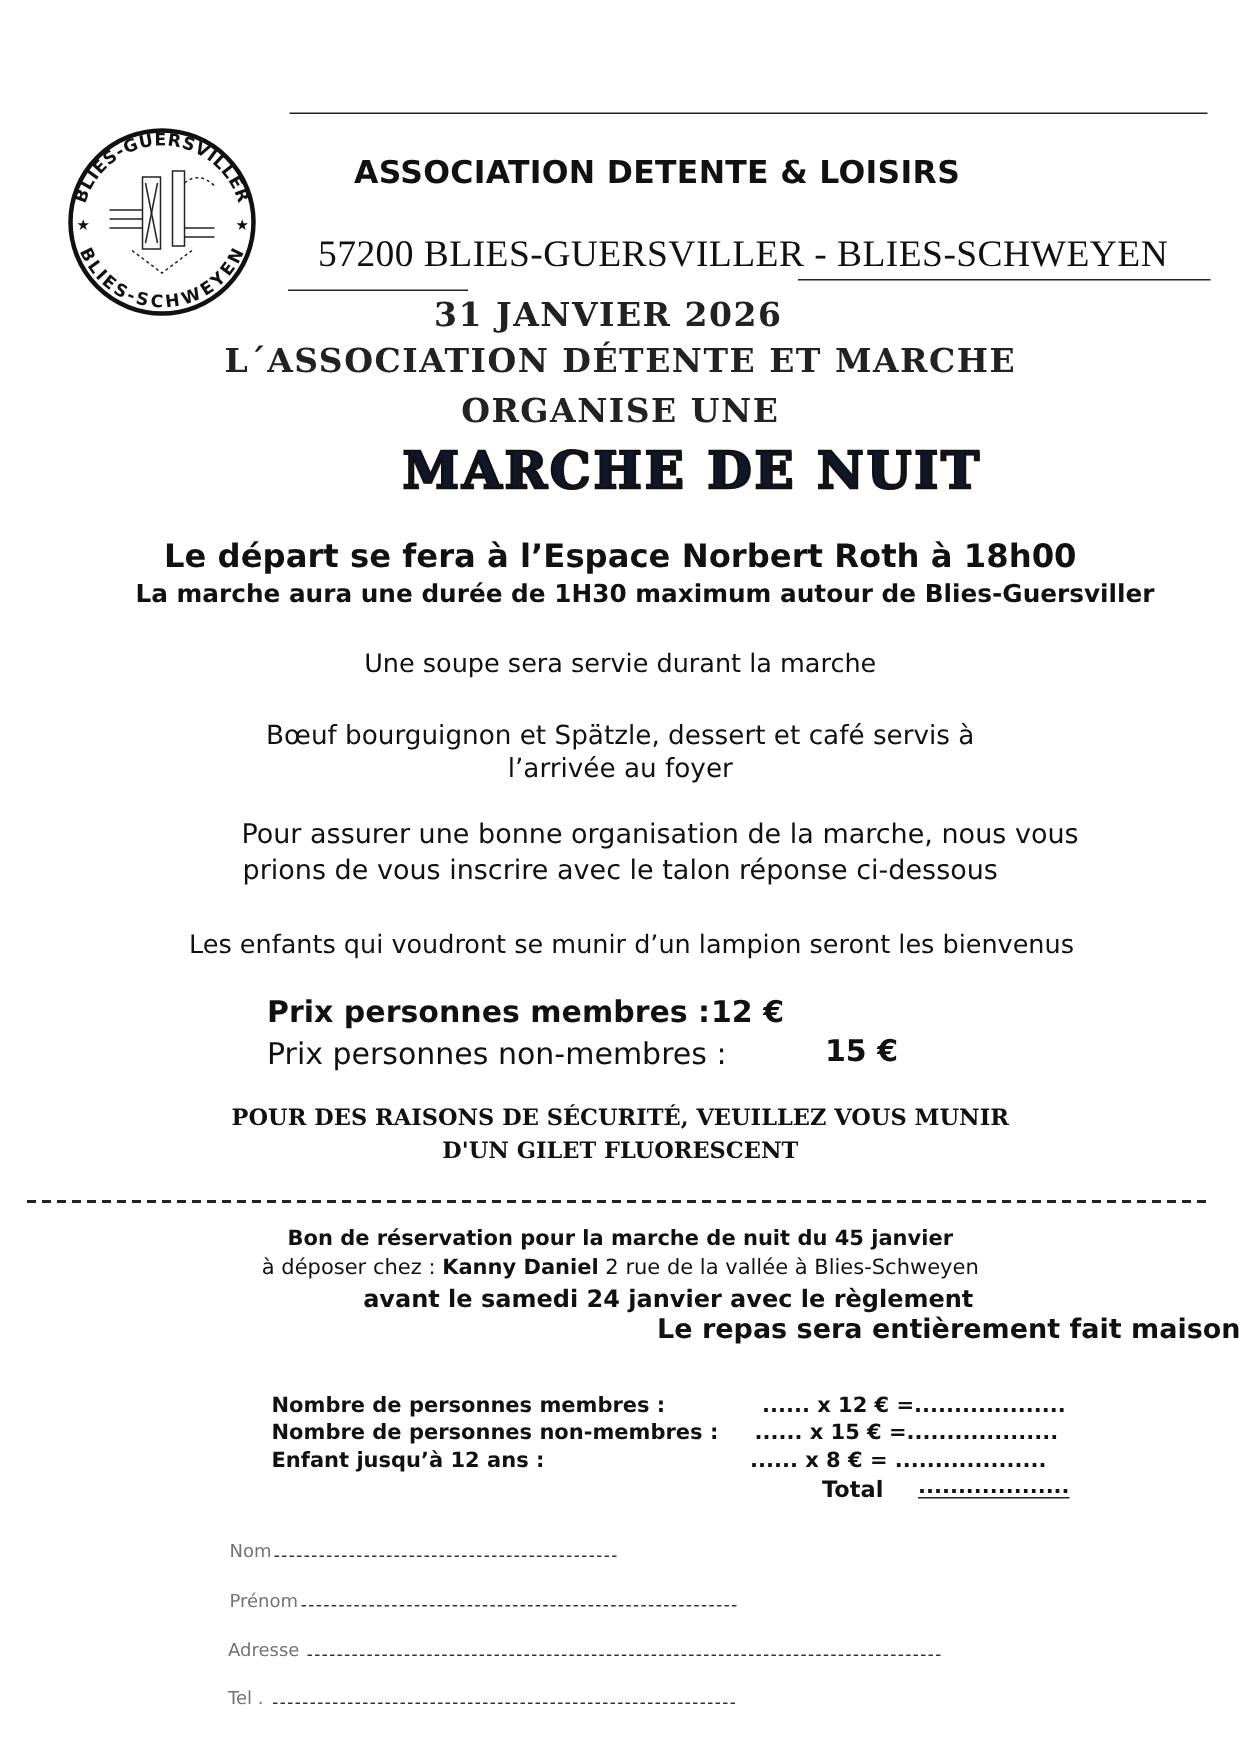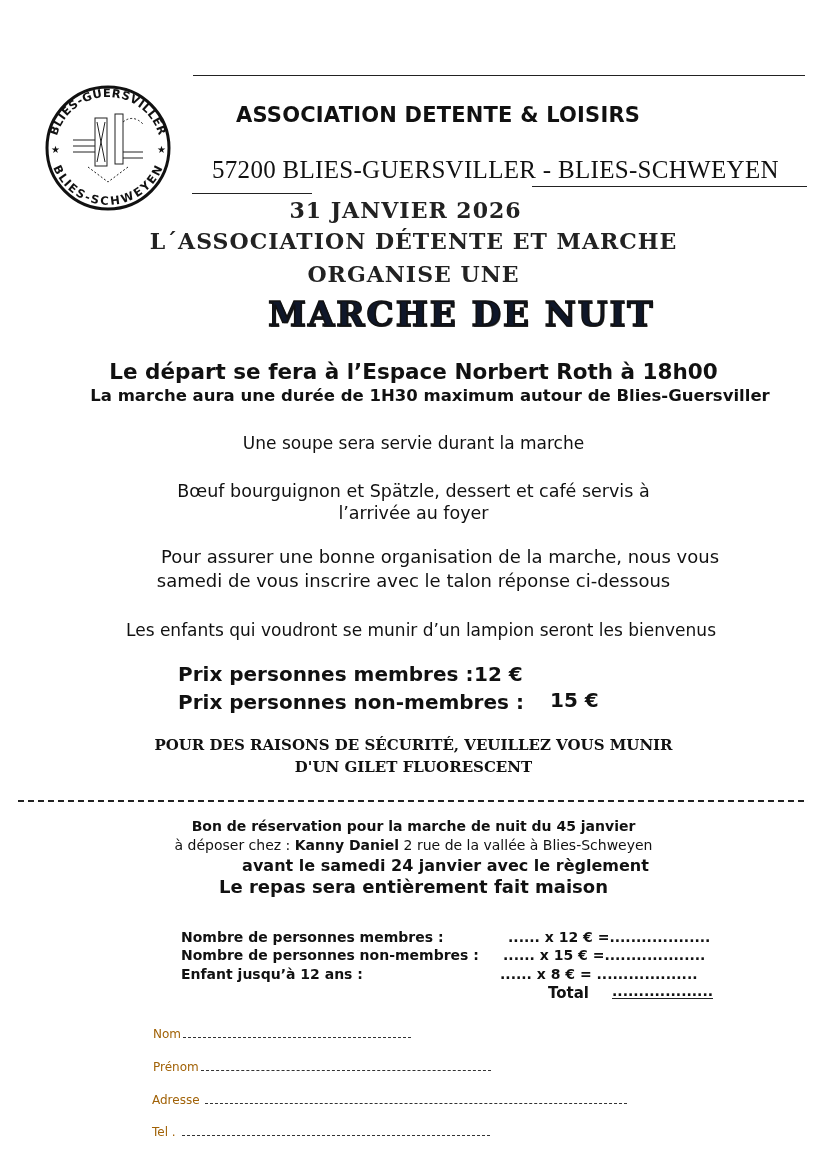--- a/index.html
+++ b/index.html
@@ -29,47 +29,47 @@
   #duration { left: 0; width: 860px; top: 386px; font-size: 16.5px; font-weight: bold; }
   #soup { left: 0; width: 827px; top: 433px; font-size: 17px; }
   #menu-1 { left: 0; width: 827px; top: 481px; font-size: 17.5px; }
   #menu-2 { left: 0; width: 827px; top: 503px; font-size: 17.5px; }
   #register-1 { left: 0; width: 880px; top: 546px; font-size: 18px; }
   #register-2 { left: 0; width: 827px; top: 570px; font-size: 18px; }
   #children { left: 0; width: 842px; top: 620px; font-size: 17px; }
 
   #price-members { left: 178px; top: 662px; font-size: 20px; font-weight: bold; }
   #price-members-val { left: 474px; top: 662px; font-size: 20px; font-weight: bold; }
-  #price-nonmembers { left: 178px; top: 690px; font-size: 20px; font-weight: bold; }
+  #price-nonmembers { left: 178px; top: 690px; font-size: 20px; font-weight: normal; }
   #price-nonmembers-val { left: 550px; top: 688px; font-size: 20px; font-weight: bold; }
 
   #safety-1 { left: 0; width: 827px; top: 736px; font-size: 15px; font-family: "DejaVu Serif", serif; font-weight: bold; }
   #safety-2 { left: 0; width: 827px; top: 758px; font-size: 15px; font-family: "DejaVu Serif", serif; font-weight: bold; }
 
   
   #cut-line { left: 18px; top: 800px; width: 786px; border-top: 2px dashed #222; height: 0; }
 
   
   #resv-title { left: 0; width: 827px; top: 818px; font-size: 14px; font-weight: bold; }
   #resv-deposit { left: 0; width: 827px; top: 837px; font-size: 14px; }
   #resv-deposit b { font-weight: bold; }
   #resv-deadline { left: 0; width: 827px; top: 856px; font-size: 16px; font-weight: bold; margin-left: 32px; }
-  #resv-homemade { left: 0; width: 827px; top: 876px; font-size: 18px; font-weight: bold; }
+  #resv-homemade { left: 0; width: 827px; top: 876px; font-size: 18px; font-weight: bold; text-align: right; }
 
   .form-row { font-size: 14px; font-weight: bold; }
   #row-members-label { left: 181px; top: 929px; }
   #row-members-calc { left: 508px; top: 929px; }
   #row-nonmembers-label { left: 181px; top: 947px; }
   #row-nonmembers-calc { left: 503px; top: 947px; }
   #row-children-label { left: 181px; top: 966px; }
   #row-children-calc { left: 500px; top: 966px; }
   #row-total-label { left: 548px; top: 984px; font-size: 15px; }
   #row-total-field { left: 612px; top: 984px; font-size: 14px; border-bottom: 1px solid #222; line-height: 14px; }
 
-  .contact { font-size: 12px; color: #a16207; }
+  .contact { font-size: 12px; color: #737373; }
   .contact .lbl { display: inline-block; }
   .contact .line { display: inline-block; border-bottom: 1.2px dashed #333; height: 0; vertical-align: baseline; margin-left: 2px; }
   #contact-nom { left: 153px; top: 1027px; }
   #contact-prenom { left: 153px; top: 1060px; }
   #contact-adresse { left: 152px; top: 1093px; }
   #contact-tel { left: 152px; top: 1125px; }
 </style>
 </head>
 <body>
 
@@ -116,21 +116,21 @@
 <div class="abs center deco" id="title-line1">L´ASSOCIATION DÉTENTE ET MARCHE</div>
 <div class="abs center deco" id="title-line2">ORGANISE UNE</div>
 <div class="abs center" id="title-main" style="font-family:'DejaVu Serif', serif; font-weight:bold;">MARCHE DE NUIT</div>
 
 <div class="abs center" id="departure">Le départ se fera à l’Espace Norbert Roth à 18h00</div>
 <div class="abs center" id="duration">La marche aura une durée de 1H30 maximum autour de Blies-Guersviller</div>
 <div class="abs center" id="soup">Une soupe sera servie durant la marche</div>
 <div class="abs center" id="menu-1">Bœuf bourguignon et Spätzle, dessert et café servis à</div>
 <div class="abs center" id="menu-2">l’arrivée au foyer</div>
 <div class="abs center" id="register-1">Pour assurer une bonne organisation de la marche, nous vous</div>
-<div class="abs center" id="register-2">samedi de vous inscrire avec le talon réponse ci-dessous</div>
+<div class="abs center" id="register-2">prions de vous inscrire avec le talon réponse ci-dessous</div>
 <div class="abs center" id="children">Les enfants qui voudront se munir d’un lampion seront les bienvenus</div>
 
 <div class="abs" id="price-members">Prix personnes membres :</div>
 <div class="abs" id="price-members-val">12 €</div>
 <div class="abs" id="price-nonmembers">Prix personnes non-membres :</div>
 <div class="abs" id="price-nonmembers-val">15 €</div>
 
 <div class="abs center" id="safety-1">POUR DES RAISONS DE SÉCURITÉ,  VEUILLEZ VOUS MUNIR</div>
 <div class="abs center" id="safety-2">D'UN GILET  FLUORESCENT</div>
 

